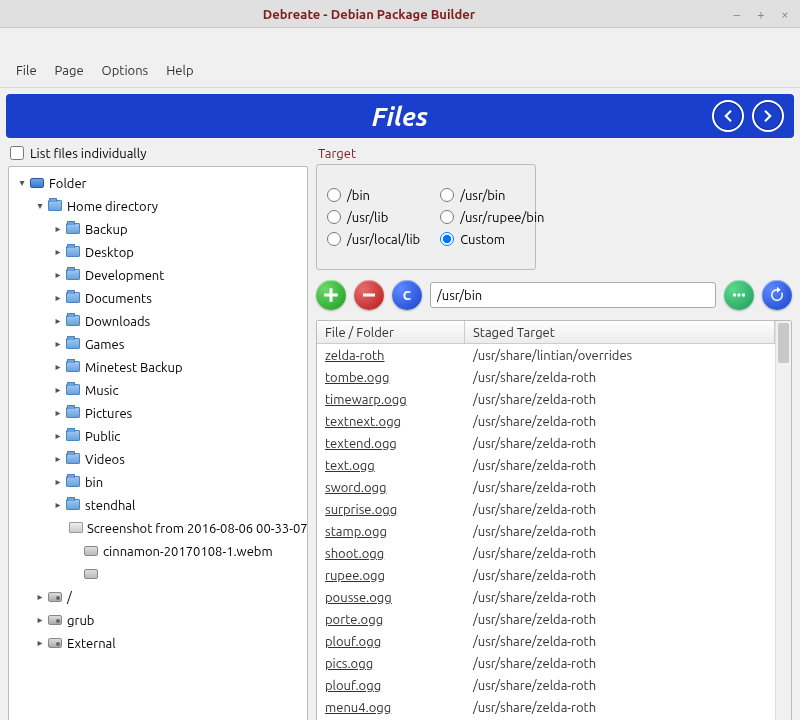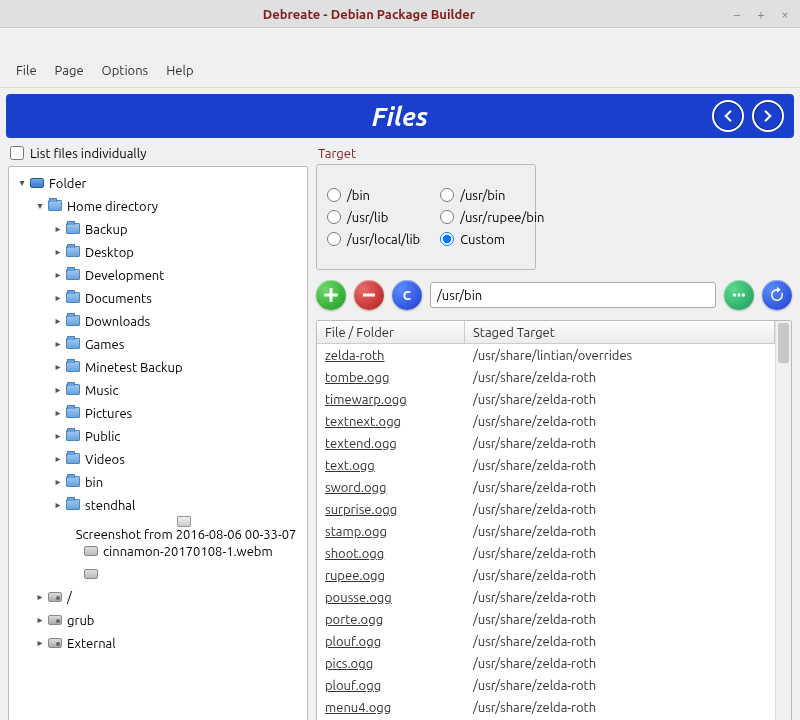--- a/index.html
+++ b/index.html
@@ -209,21 +209,21 @@
             </span>
             <span>bin</span>
           </div>
           <div class="tree-row" style="padding-left: 42px;">
             <span class="exp">▸</span>
             <span class="ticon">
               <span class="icon-folder"></span>
             </span>
             <span>stendhal</span>
           </div>
-          <div class="tree-row" style="padding-left: 60px; flex-direction: column;">
+          <div class="tree-row" style="padding-left: 60px;">
             <span class="exp"></span>
             <span class="ticon">
               <span class="icon-image"></span>
             </span>
             <span>Screenshot from 2016-08-06 00-33-07</span>
           </div>
           <div class="tree-row" style="padding-left: 60px;">
             <span class="exp"></span>
             <span class="ticon">
               <span class="icon-video"></span>

